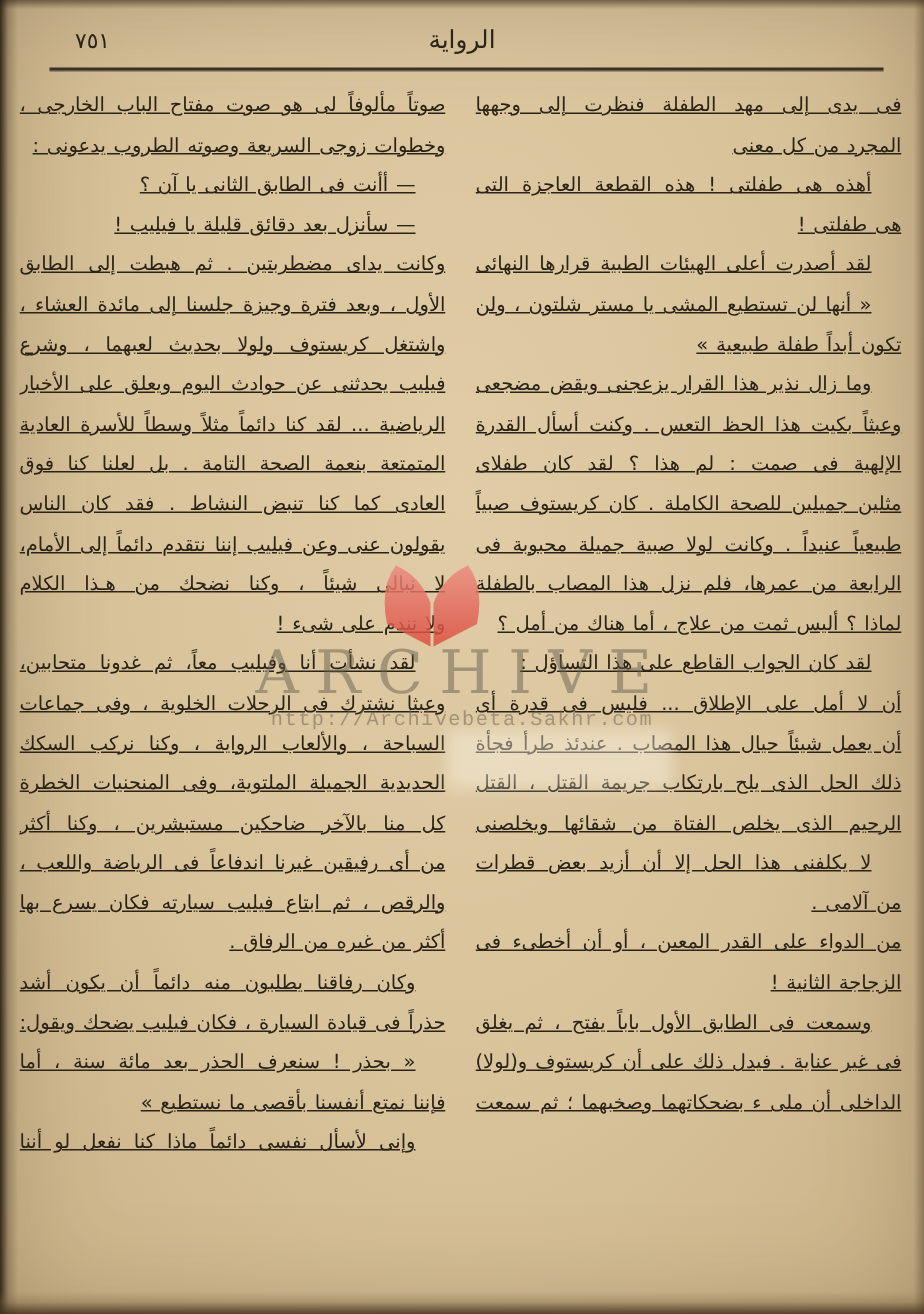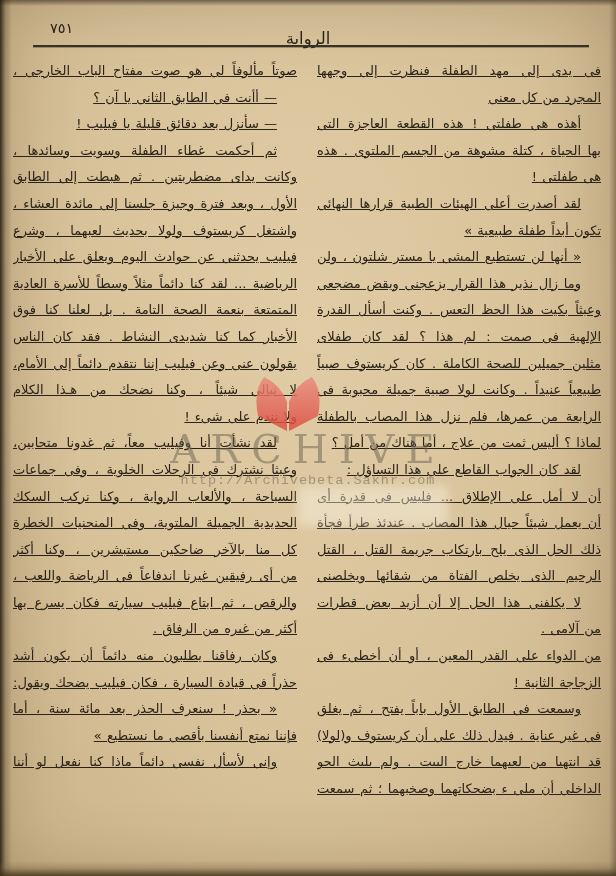--- a/index.html
+++ b/index.html
@@ -15,21 +15,21 @@
     background:linear-gradient(to right, rgba(42,32,18,0.92), rgba(42,32,18,0.25) 45%, rgba(0,0,0,0)); }
   .edge-top   { position:absolute; left:0; top:0; width:100%; height:6px;
     background:linear-gradient(to bottom, rgba(42,32,18,0.55), rgba(0,0,0,0)); }
   .edge-bottom{ position:absolute; left:0; bottom:0; width:100%; height:15px;
     background:linear-gradient(to top, rgba(66,50,28,0.85), rgba(120,95,60,0.30) 55%, rgba(0,0,0,0)); }
   .edge-right { position:absolute; right:0; top:0; width:7px; height:100%;
     background:linear-gradient(to left, rgba(70,54,32,0.40), rgba(0,0,0,0)); }
 
   
   .page-number { position:absolute; top:20px; left:50px; font-size:14.5px; letter-spacing:2px; }
-  .journal-title { position:absolute; top:17px; left:0; width:616px; text-align:center; font-size:16.5px;margin-top:12px; }
+  .journal-title { position:absolute; top:17px; left:0; width:616px; text-align:center; font-size:16.5px; }
   .header-rule { position:absolute; top:45px; left:33px; width:556px; height:2px;
     background:#3a3126; box-shadow:0 1px 0 rgba(58,49,38,0.35); }
 
   
   .col { position:absolute; top:58px; width:284px; direction:rtl;
     font-size:13px; line-height:26.6px;text-decoration:underline; }
   .col-right { right:15px; }
   .col-left  { left:13px; }
   .line { height:26.6px; overflow:hidden; text-align:justify; text-align-last:justify;
     word-spacing:1px; }
@@ -53,58 +53,56 @@
 <div class="page">
 
   <div class="page-number">٧٥١</div>
   <div class="journal-title">الرواية</div>
   <div class="header-rule"></div>
 
   <div class="col col-right">
       <div class="line">فى يدى إلى مهد الطفلة فنظرت إلى وجهها الشاحب</div>
       <div class="line endline">المجرد من كل معنى</div>
       <div class="line indent">أهذه هى طفلتى ! هذه القطعة العاجزة التى تنبض</div>
-      <div class="line">بها الحياة ، كتلة مشوهة من الجسم الملتوى . هذه</div>
       <div class="line endline">هى طفلتى !</div>
       <div class="line indent">لقد أصدرت أعلى الهيئات الطبية قرارها النهائى</div>
+      <div class="line indent">« أنها لن تستطيع المشى يا مستر شلتون ، ولن</div>
       <div class="line endline">تكون أبداً طفلة طبيعية »</div>
-      <div class="line indent">« أنها لن تستطيع المشى يا مستر شلتون ، ولن</div>
       <div class="line indent">وما زال نذير هذا القرار يزعجنى ويقض مضجعى</div>
       <div class="line">وعبثاً بكيت هذا الحظ التعس . وكنت أسأل القدرة</div>
       <div class="line">الإلهية فى صمت : لم هذا ؟ لقد كان طفلاى الآخران</div>
       <div class="line">مثلين جميلين للصحة الكاملة . كان كريستوف صبياً</div>
       <div class="line">طبيعياً عنيداً . وكانت لولا صبية جميلة محبوبة فى</div>
       <div class="line">الرابعة من عمرها، فلم نزل هذا المصاب بالطفلة الثالثة؟</div>
       <div class="line endline">لماذا ؟ أليس ثمت من علاج ، أما هناك من أمل ؟</div>
       <div class="line indent endline">لقد كان الجواب القاطع على هذا التساؤل :</div>
       <div class="line">أن لا أمل على الإطلاق ... فليس فى قدرة أى مخلوق</div>
       <div class="line">أن يعمل شيئاً حيال هذا المصاب . عندئذ طرأ فجأة</div>
       <div class="line">ذلك الحل الذى يلح بارتكاب جريمة القتل ، القتل</div>
       <div class="line">الرحيم الذى يخلص الفتاة من شقائها ويخلصنى</div>
       <div class="line indent">لا يكلفنى هذا الحل إلا أن أزيد بعض قطرات</div>
       <div class="line endline">من آلامى .</div>
       <div class="line">من الدواء على القدر المعين ، أو أن أخطىء فى تناول</div>
       <div class="line endline">الزجاجة الثانية !</div>
       <div class="line indent">وسمعت فى الطابق الأول باباً يفتح ، ثم يغلق</div>
       <div class="line">فى غير عناية . فيدل ذلك على أن كريستوف و(لولا)</div>
-      <div class="line">قد انتهيا من لعبهما خارج البيت . ولم يلبث الجو</div>
       <div class="line">الداخلى أن ملى ء بضحكاتهما وصخبهما ؛ ثم سمعت</div>
     </div>
   <div class="col col-left">
       <div class="line">صوتاً مألوفاً لى هو صوت مفتاح الباب الخارجى ،</div>
+      <div class="line endline">وخطوات زوجى السريعة وصوته الطروب يدعونى :</div>
       <div class="line indent endline">— أأنت فى الطابق الثانى يا آن ؟</div>
       <div class="line indent endline">— سأنزل بعد دقائق قليلة يا فيليب !</div>
-      <div class="line indent">ثم أحكمت غطاء الطفلة وسويت وسائدها ،</div>
       <div class="line">وكانت يداى مضطربتين . ثم هبطت إلى الطابق</div>
       <div class="line">الأول ، وبعد فترة وجيزة جلسنا إلى مائدة العشاء ،</div>
       <div class="line">واشتغل كريستوف ولولا بحديث لعبهما ، وشرع</div>
       <div class="line">فيليب يحدثنى عن حوادث اليوم ويعلق على الأخبار</div>
       <div class="line">الرياضية ... لقد كنا دائماً مثلاً وسطاً للأسرة العادية</div>
       <div class="line">المتمتعة بنعمة الصحة التامة . بل لعلنا كنا فوق المثل</div>
-      <div class="line">الأخبار كما كنا شديدى النشاط . فقد كان الناس</div>
+      <div class="line">العادى كما كنا تنبض النشاط . فقد كان الناس</div>
       <div class="line">يقولون عنى وعن فيليب إننا نتقدم دائماً إلى الأمام،</div>
       <div class="line">لا نبالى شيئاً ، وكنا نضحك من هـذا الكلام</div>
       <div class="line endline">ولا نندم على شىء !</div>
       <div class="line indent">لقد نشأت أنا وفيليب معاً، ثم غدونا متحابين،</div>
       <div class="line">وعبثا نشترك فى الرحلات الخلوية ، وفى جماعات</div>
       <div class="line">السباحة ، والألعاب الرواية ، وكنا نركب السكك</div>
       <div class="line">الحديدية الجميلة الملتوية، وفى المنحنيات الخطرة يتعلق</div>
       <div class="line">كل منا بالآخر ضاحكين مستبشرين ، وكنا أكثر</div>
       <div class="line">من أى رفيقين غيرنا اندفاعاً فى الرياضة واللعب ،</div>
       <div class="line">والرقص ، ثم ابتاع فيليب سيارته فكان يسرع بها</div>

